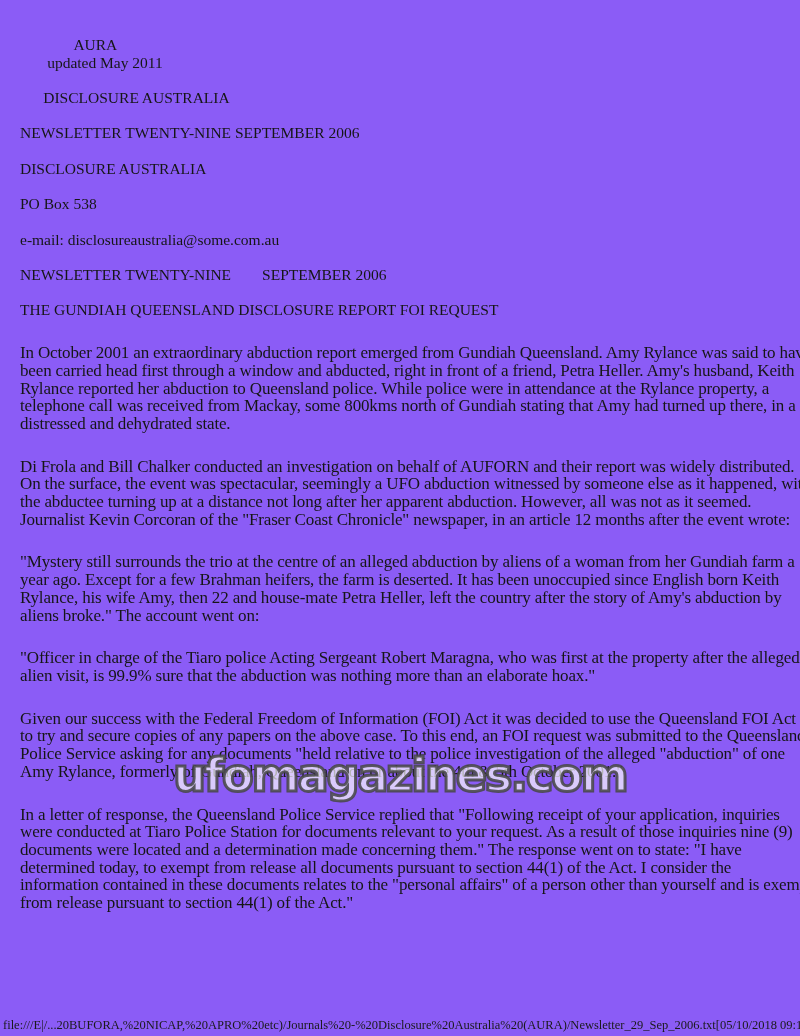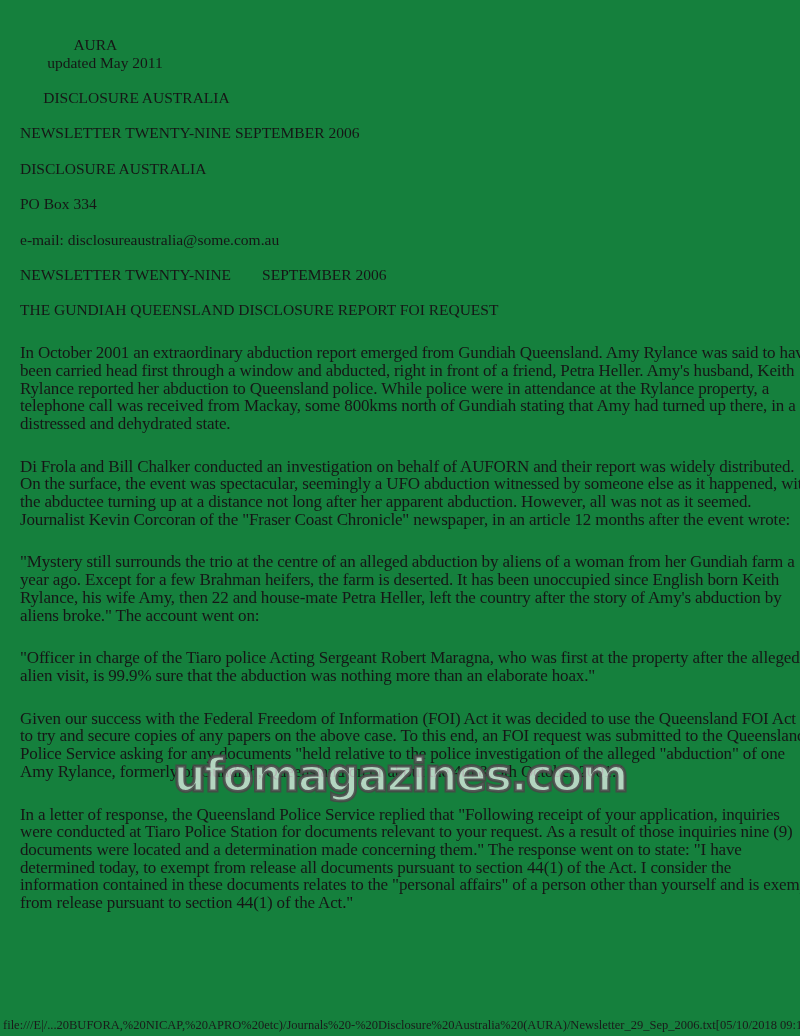--- a/index.html
+++ b/index.html
@@ -1,20 +1,20 @@
 <!DOCTYPE html>
 <html><head>
 <meta charset="utf-8">
 <style>
   html, body { margin: 0; padding: 0; }
   .page {
     position: relative;
     width: 800px;
     height: 1036px;
-    background: #15803d;
+    background: #8b5cf6;
     overflow: hidden;
     font-family: "Liberation Serif", serif;
     color: #161616;
   }
   .doc {
     position: absolute;
     left: 20px;
     top: 36px;
     right: 4px;
   }
@@ -62,21 +62,21 @@
 <body>
 
 <div class="page">
 
   <div class="doc">
     <pre class="block">              AURA
        updated May 2011</pre>
     <pre class="block">      DISCLOSURE AUSTRALIA</pre>
     <pre class="block">NEWSLETTER TWENTY-NINE SEPTEMBER 2006</pre>
     <pre class="block">DISCLOSURE AUSTRALIA</pre>
-    <pre class="block">PO Box 334</pre>
+    <pre class="block">PO Box 538</pre>
     <pre class="block">e-mail: disclosureaustralia@some.com.au</pre>
 
     <pre class="block gap">NEWSLETTER TWENTY-NINE        SEPTEMBER 2006</pre>
     <pre class="block">THE GUNDIAH QUEENSLAND DISCLOSURE REPORT FOI REQUEST</pre>
 
     <pre class="block para">In October 2001 an extraordinary abduction report emerged from Gundiah Queensland. Amy Rylance was said to have
 been carried head first through a window and abducted, right in front of a friend, Petra Heller. Amy's husband, Keith
 Rylance reported her abduction to Queensland police. While police were in attendance at the Rylance property, a
 telephone call was received from Mackay, some 800kms north of Gundiah stating that Amy had turned up there, in a
 distressed and dehydrated state.</pre>

